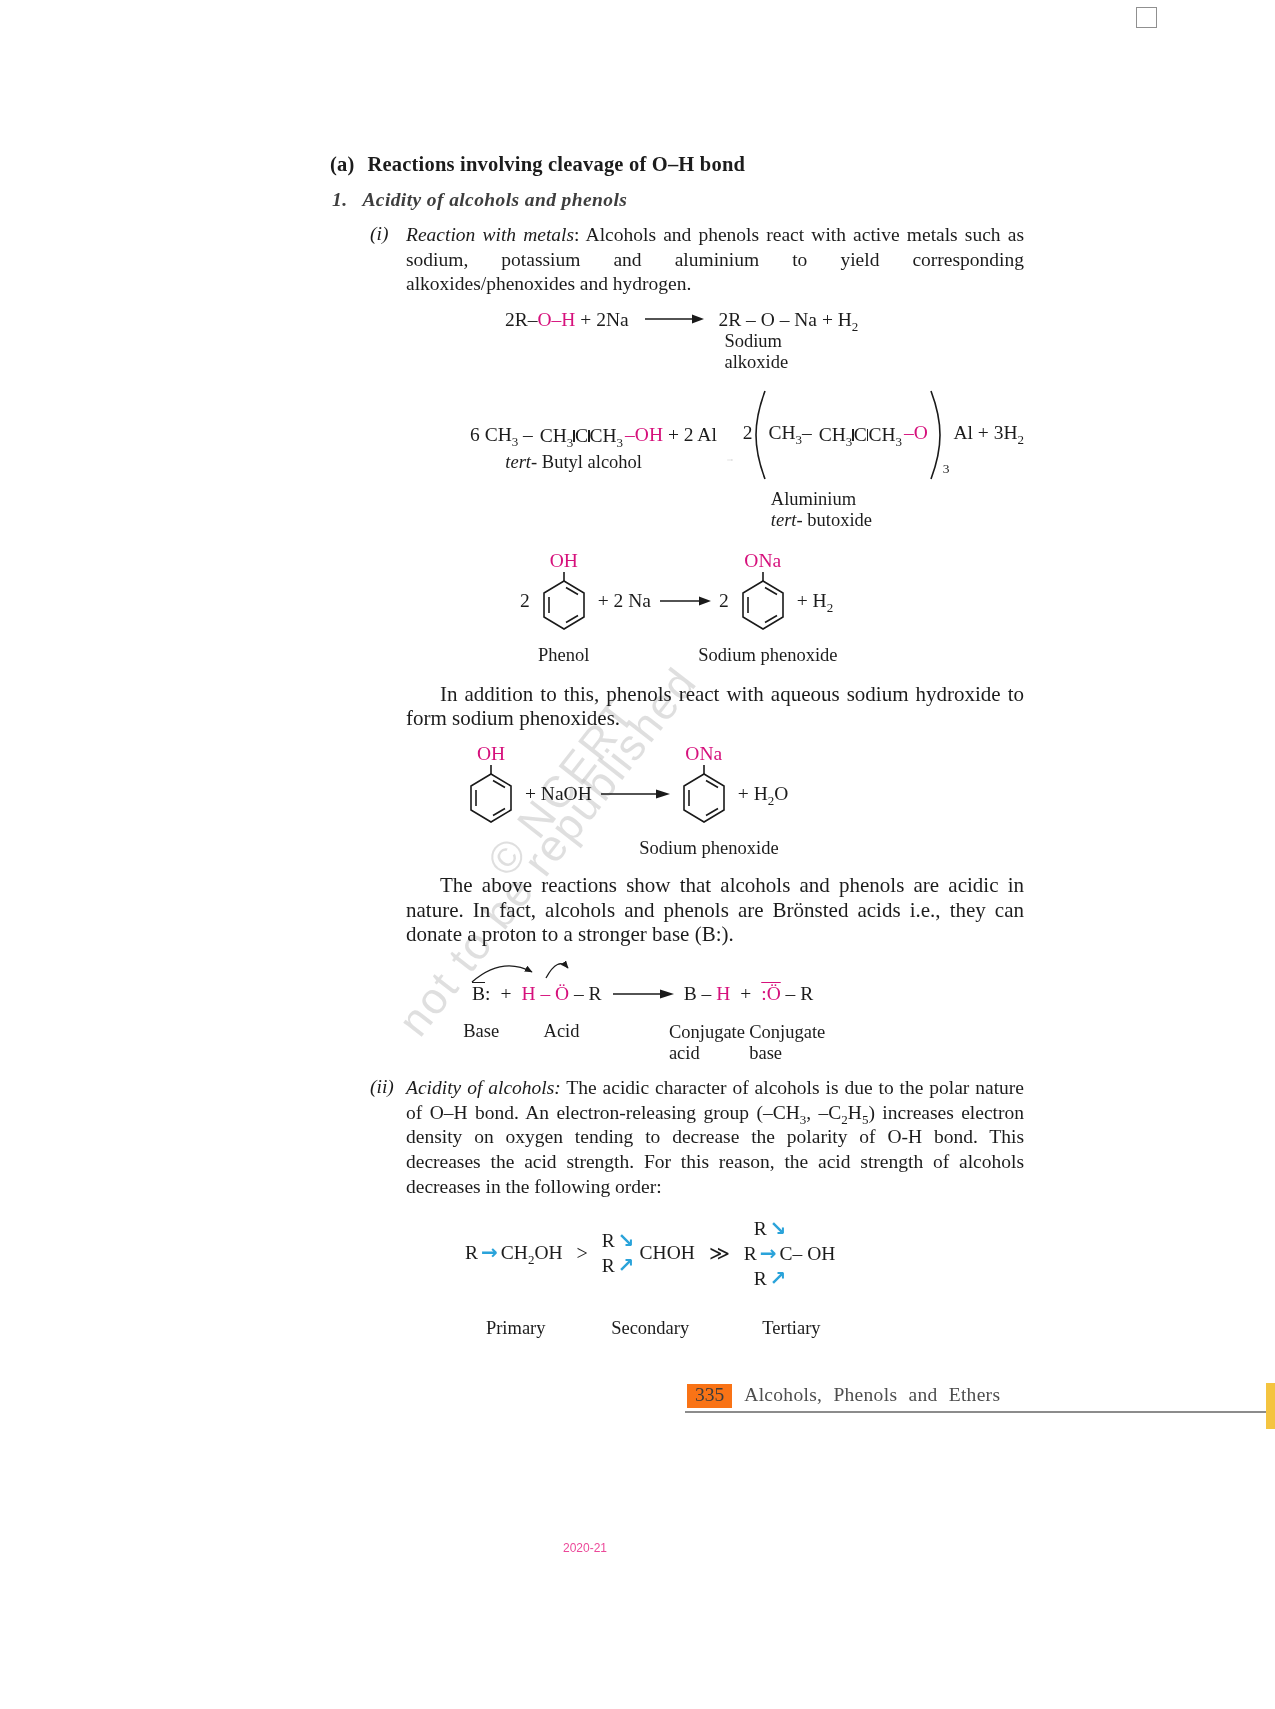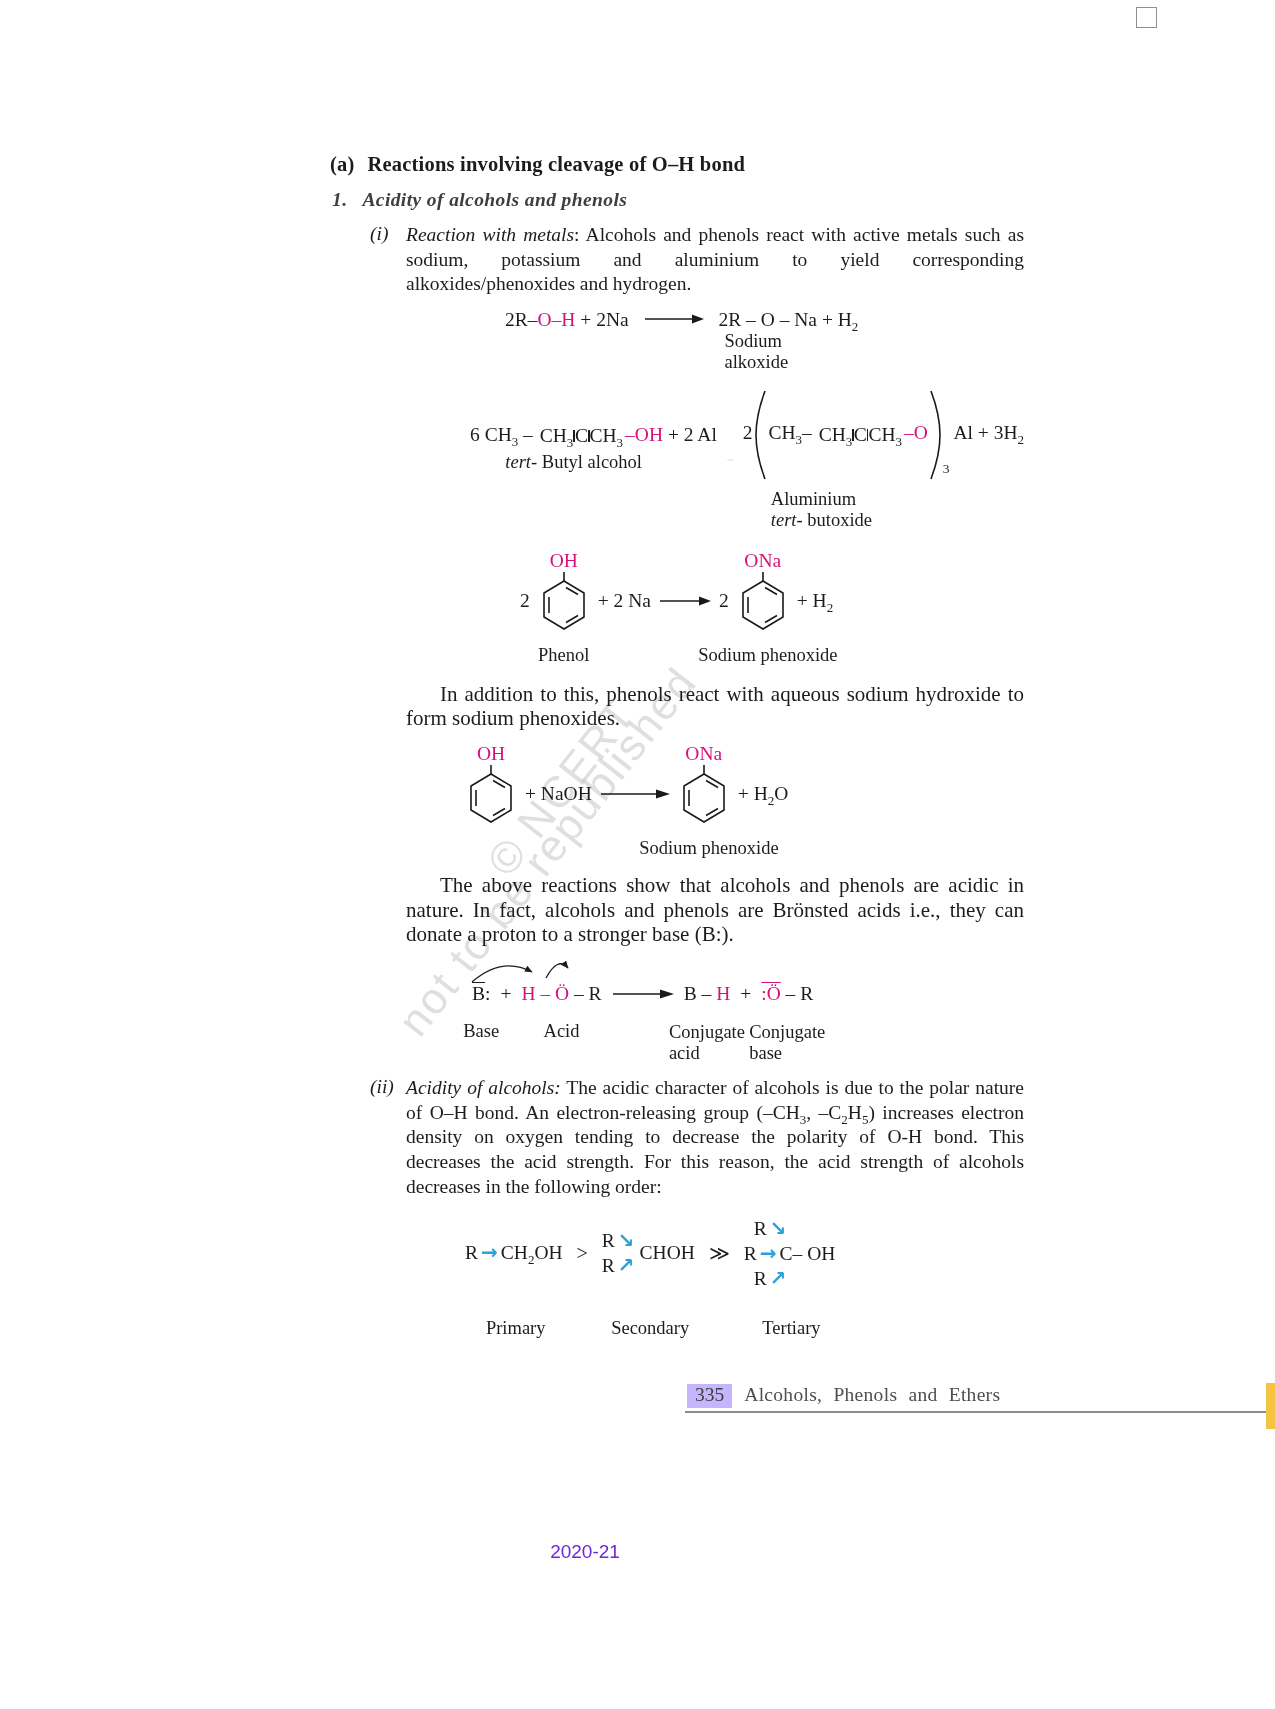--- a/index.html
+++ b/index.html
@@ -81,26 +81,26 @@
   .sym{font-family:"DejaVu Sans",sans-serif}
   .rcol,.tcol{display:inline-flex;flex-direction:column}
   .rrow{line-height:25px;white-space:nowrap}
   .rrow.pad{padding-left:10px}
   .sec{display:inline-flex;align-items:center}
   .sform{margin-left:2px}
   .barr{font-family:"DejaVu Sans",sans-serif;color:#2aa3da;font-weight:bold;font-size:20px;margin:0 3px}
 
   
   .footer{position:absolute;top:1384px;left:687px;display:flex;align-items:baseline;gap:12px;font-size:19.5px}
-  .page-badge{background:#c4b5fd;padding:0 8px 2px;color:#3c3c3c}
+  .page-badge{background:#f97316;padding:0 8px 2px;color:#3c3c3c}
   .chapter{color:#4e4e4e;word-spacing:6px;letter-spacing:.3px}
   .footer-rule{position:absolute;top:1411px;left:685px;width:590px;height:1.6px;background:#8c8c8c}
   .edge-bar{position:absolute;top:1383px;right:0;width:9px;height:46px;background:#f4c440}
   .year{position:absolute;top:1541px;left:585px;transform:translateX(-50%);
-        font-family:"Liberation Sans",sans-serif;font-size:19px;color:#6d28d9}
+        font-family:"Liberation Sans",sans-serif;font-size:12px;color:#ec4899}
 </style>
 </head>
 <body>
 
 <svg width="0" height="0" style="position:absolute" aria-hidden="true">
   <defs>
     <g id="benz" stroke="#1a1a1a" stroke-width="1.6" fill="none">
       <line x1="26" y1="0" x2="26" y2="9"></line>
       <polygon points="26,9 46,21 46,45 26,57 6,45 6,21"></polygon>
       <line x1="28" y1="15.5" x2="40" y2="22.5"></line>

